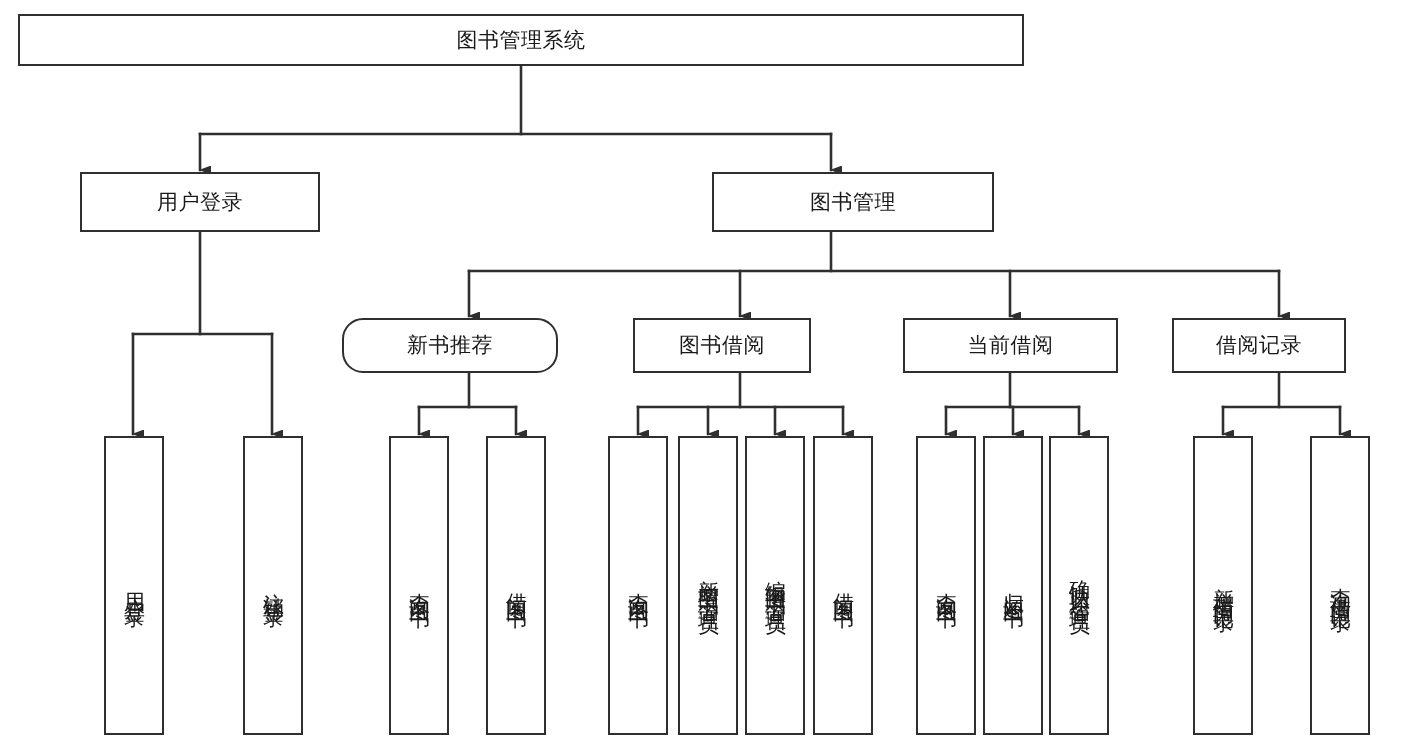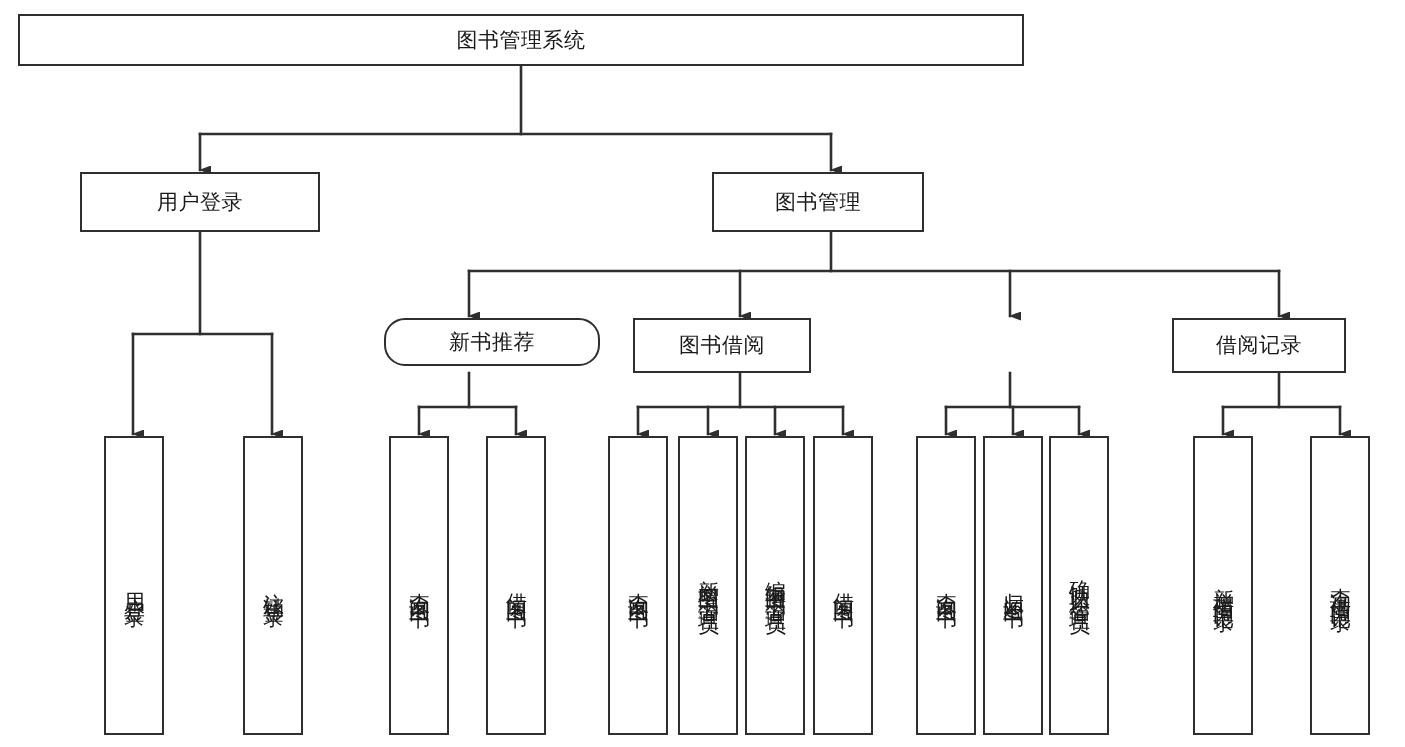--- a/index.html
+++ b/index.html
@@ -126,29 +126,32 @@
     </g>
   </svg>
 
   <div class="node-box" style="left: 18px; top: 14px; width: 1006px; height: 52px;">
     <span class="node-label-h">图书管理系统</span>
   </div>
 
   <div class="node-box" style="left: 80px; top: 172px; width: 240px; height: 60px;">
     <span class="node-label-h">用户登录</span>
   </div>
-  <div class="node-box" style="left: 712px; top: 172px; width: 212px; height: 60px;">
+  <div class="node-box" style="left: 712px; top: 172px; width: 282px; height: 60px;">
     <span class="node-label-h">图书管理</span>
   </div>
 
-  <div class="node-box" style="left: 384px; top: 318px; width: 216px; height: 48px; border-radius: 21px;">
+  <div class="node-box" style="left: 342px; top: 318px; width: 216px; height: 55px; border-radius: 21px;">
     <span class="node-label-h">新书推荐</span>
   </div>
   <div class="node-box" style="left: 633px; top: 318px; width: 178px; height: 55px;">
     <span class="node-label-h">图书借阅</span>
+  </div>
+  <div class="node-box" style="left: 903px; top: 318px; width: 215px; height: 55px;">
+    <span class="node-label-h">当前借阅</span>
   </div>
   <div class="node-box" style="left: 1172px; top: 318px; width: 174px; height: 55px;">
     <span class="node-label-h">借阅记录</span>
   </div>
 
   <div class="node-box vertical centered" style="left: 104px; top: 436px; width: 60px; height: 299px;">
     <span class="node-label-v">用户登录</span>
   </div>
   <div class="node-box vertical centered" style="left: 243px; top: 436px; width: 60px; height: 299px;">
     <span class="node-label-v">注销登录</span>

